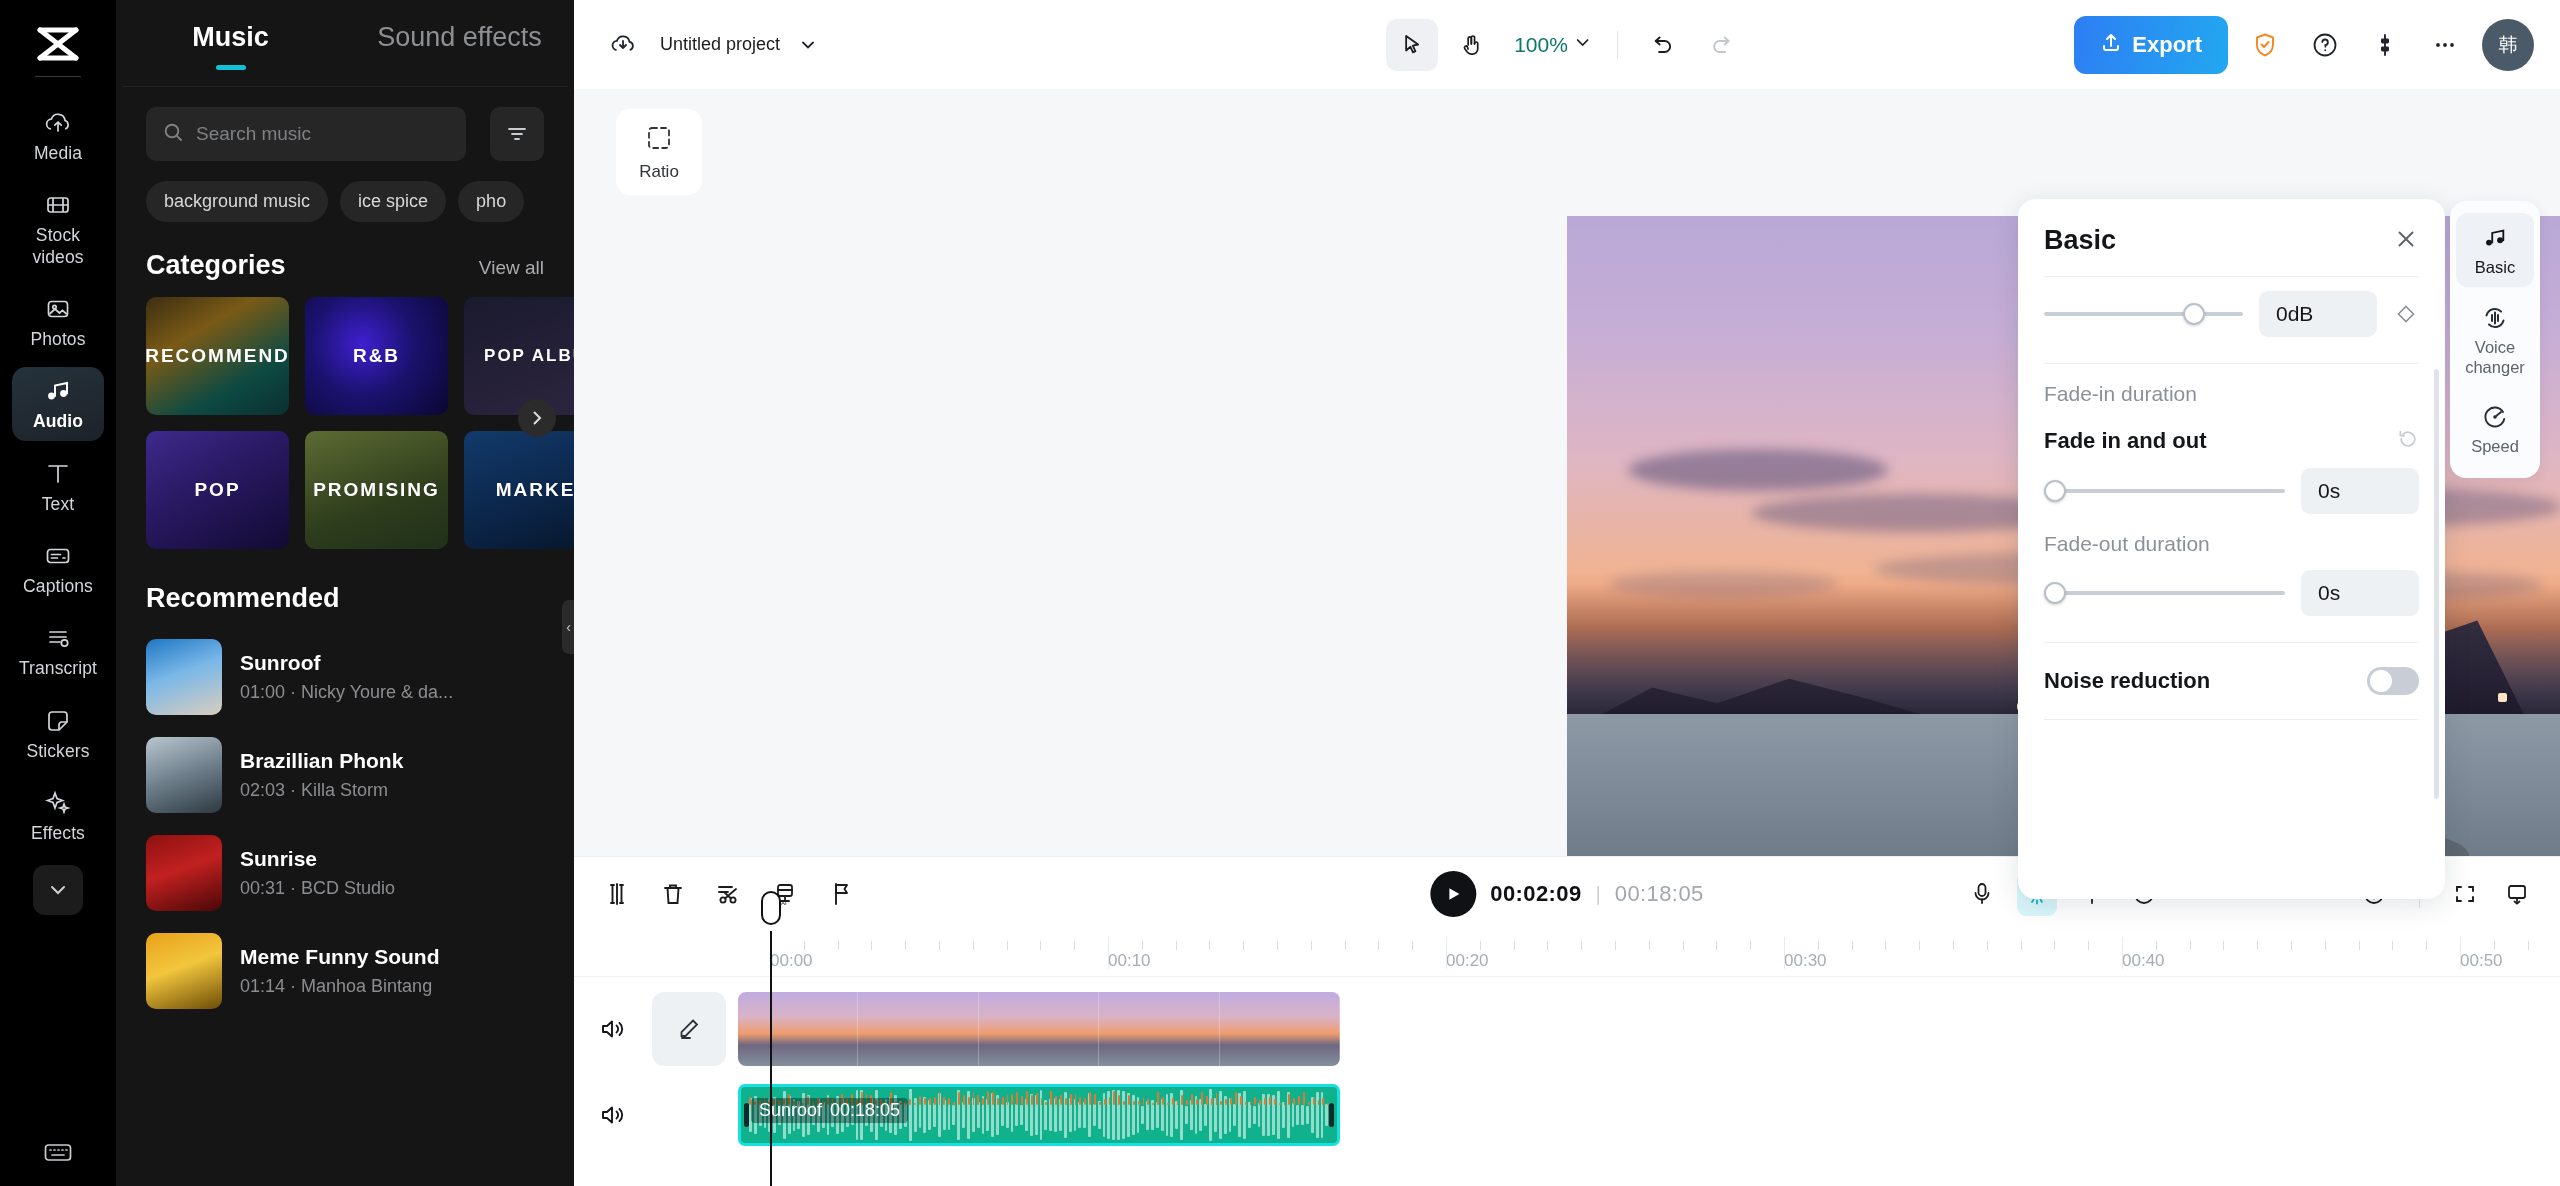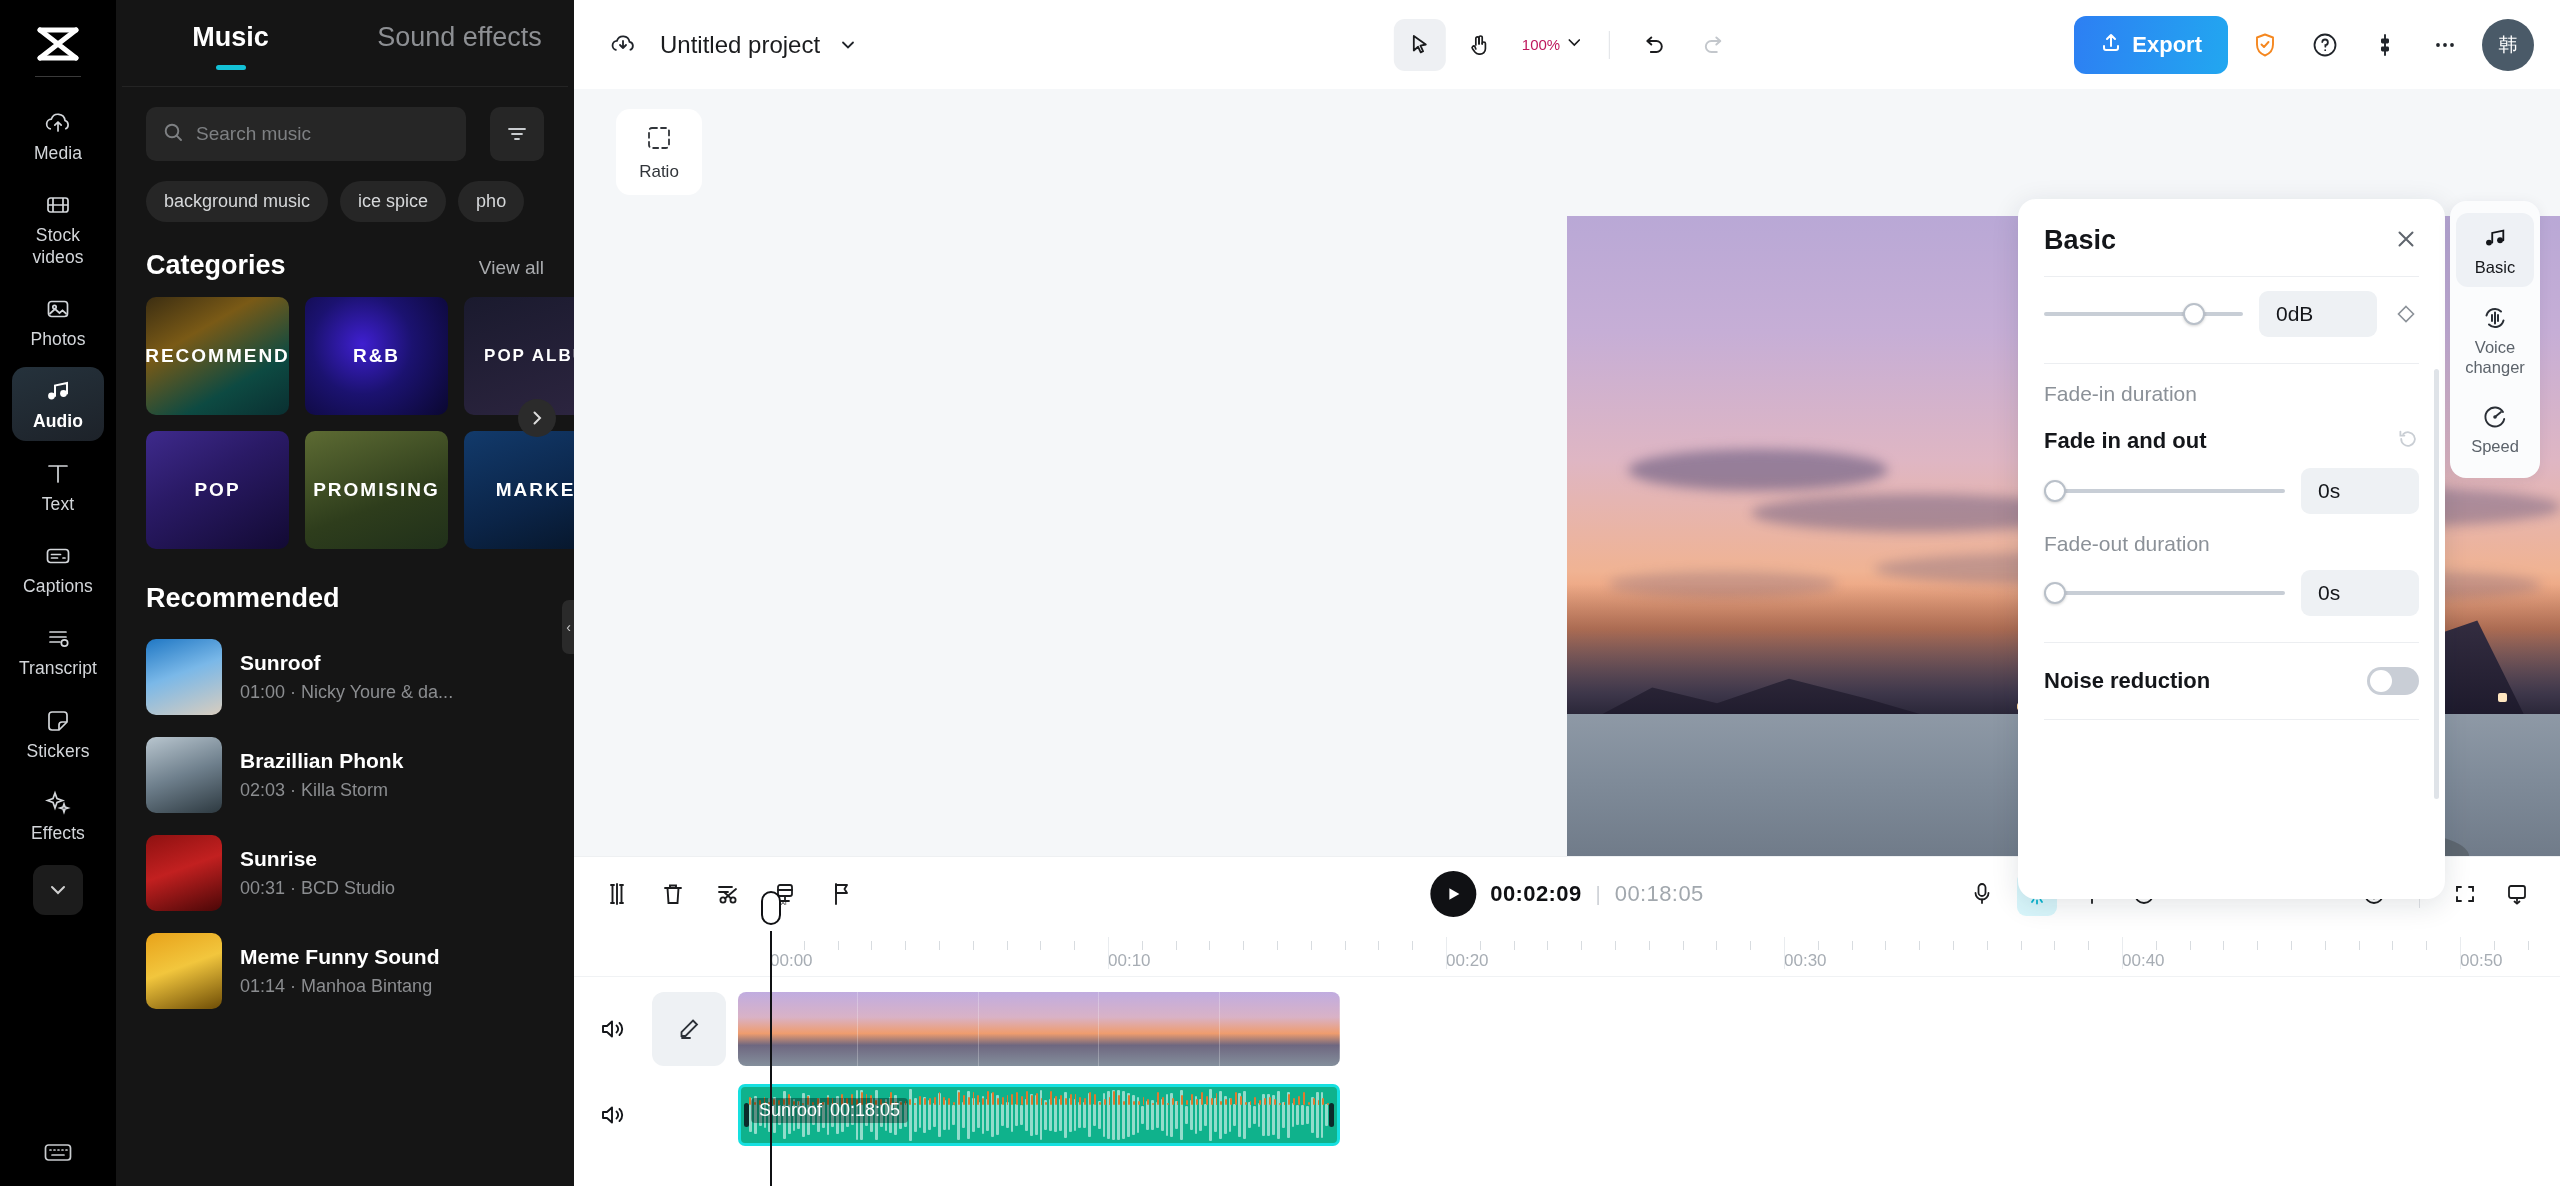--- a/index.html
+++ b/index.html
@@ -111,30 +111,30 @@
     background: #2a2a2a; border-radius: 7px 0 0 7px; display: flex; align-items: center; justify-content: center;
     color: #c9c9c9; font-size: 14px; cursor: pointer; z-index: 6;
   }
 
   
   .main { flex: 1; height: 1186px; background: #ffffff; display: flex; flex-direction: column; position: relative; }
 
   
   .topbar { height: 89px; display: flex; align-items: center; padding: 0 26px; position: relative; background: #fff; }
   .tb-left { display: flex; align-items: center; gap: 14px; }
-  .proj-name { font-size: 24px; color: #1b1c1e; }
+  .proj-name { font-size: 18px; color: #1b1c1e; }
   .tb-center { position: absolute; left: 50%; transform: translateX(-50%); display: flex; align-items: center; gap: 8px; }
   .tb-btn {
     width: 52px; height: 52px; border-radius: 11px; display: flex; align-items: center; justify-content: center;
     color: #1b1c1e; cursor: pointer;
   }
   .tb-btn.sel { background: #eef0f3; }
   .tb-btn.dis { color: #c3c7cc; }
   .zoom-ctl { display: flex; align-items: center; gap: 6px; padding: 0 8px; cursor: pointer; }
-  .zoom-val { font-size: 15px; color: #be185d; }
+  .zoom-val { font-size: 21px; color: #0f766e; }
   .vsep { width: 1px; height: 28px; background: #e0e2e6; margin: 0 10px; }
   .tb-right { margin-left: auto; display: flex; align-items: center; gap: 14px; }
   .export-btn {
     height: 58px; padding: 0 26px; border-radius: 12px;
     background: linear-gradient(100deg,#2d7ff3 0%,#22a7f0 100%);
     color: #fff; font-size: 22px; font-weight: bold;
     display: flex; align-items: center; gap: 10px; cursor: pointer;
   }
   .ico-btn { width: 46px; height: 46px; display: flex; align-items: center; justify-content: center; color: #20242a; cursor: pointer; }
   .avatar {

